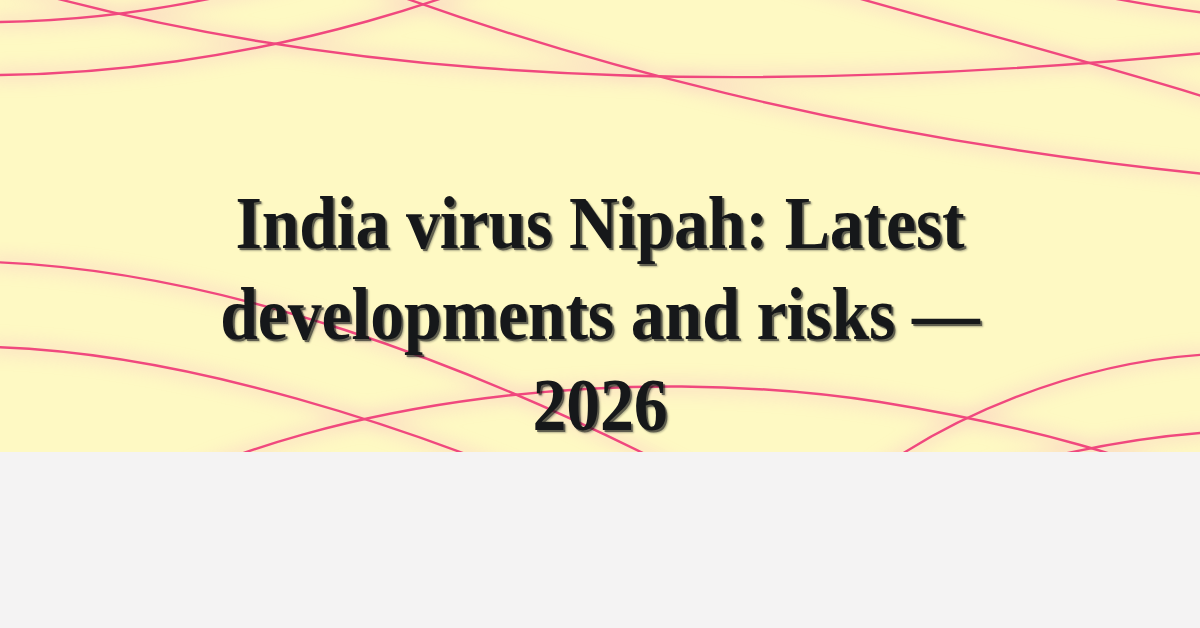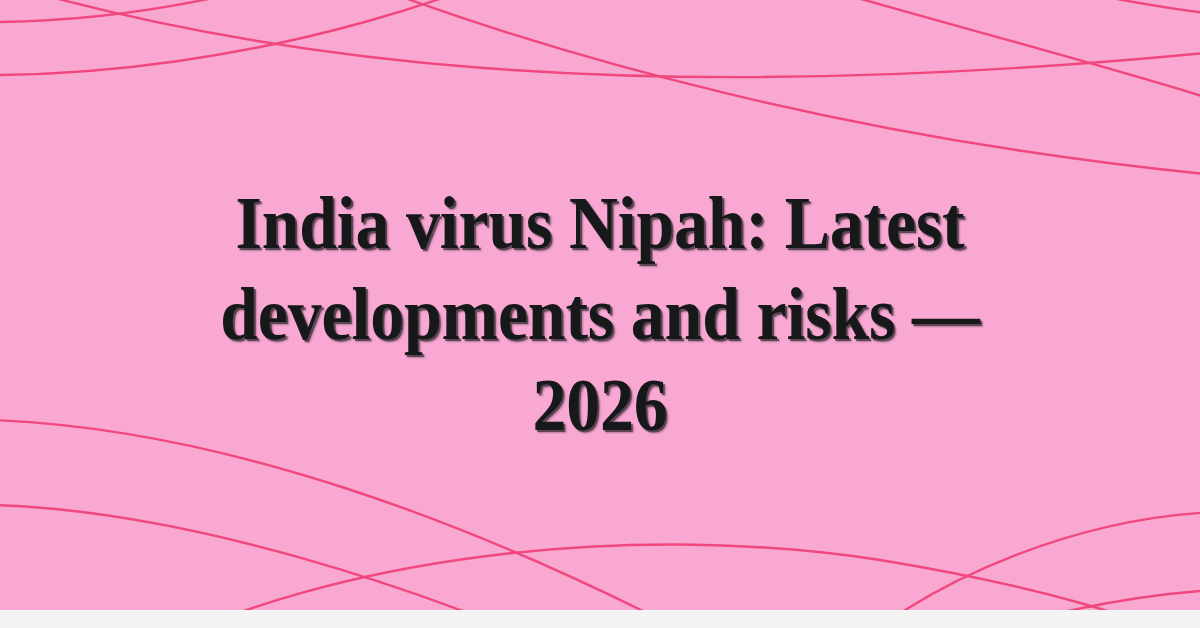--- a/index.html
+++ b/index.html
@@ -10,22 +10,22 @@
     width: 1200px;
     height: 628px;
     overflow: hidden;
     background: #f4f3f3;
     font-family: "Liberation Serif", "DejaVu Serif", serif;
   }
 
   #card {
     position: relative;
     width: 1200px;
-    height: 610px;
-    background: #f9a8d4;
+    height: 452px;
+    background: #fef9c3;
     overflow: hidden;
   }
 
   
   .arc-band {
     position: absolute;
     left: 0;
     width: 1200px;
     pointer-events: none;
   }

